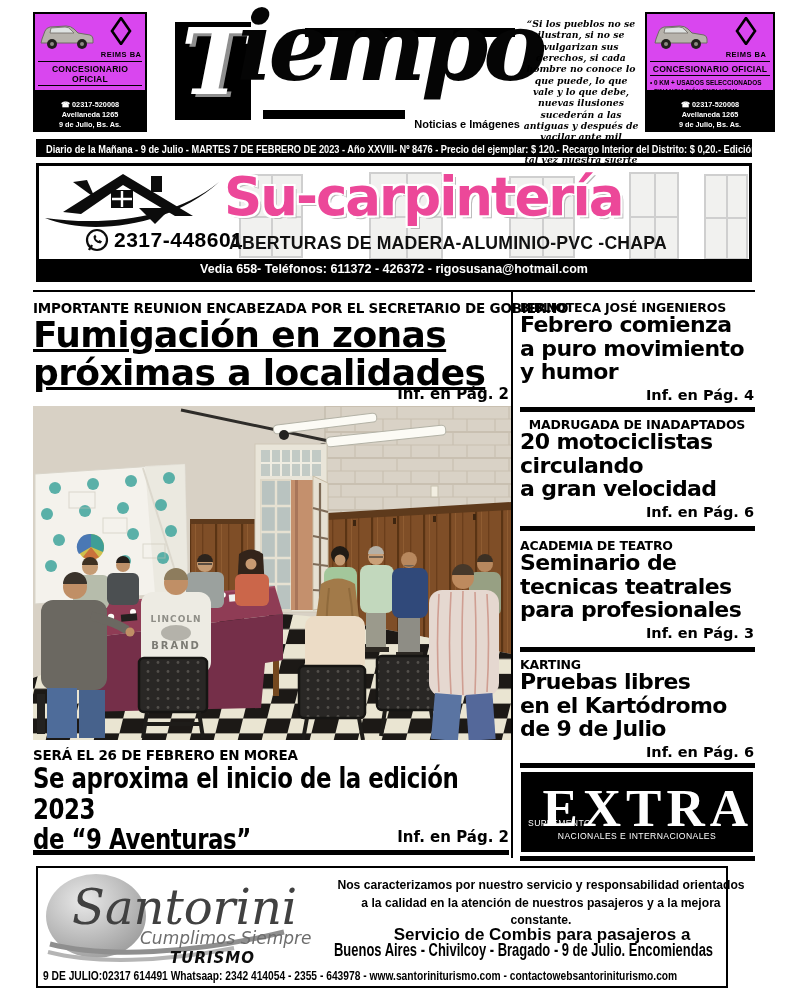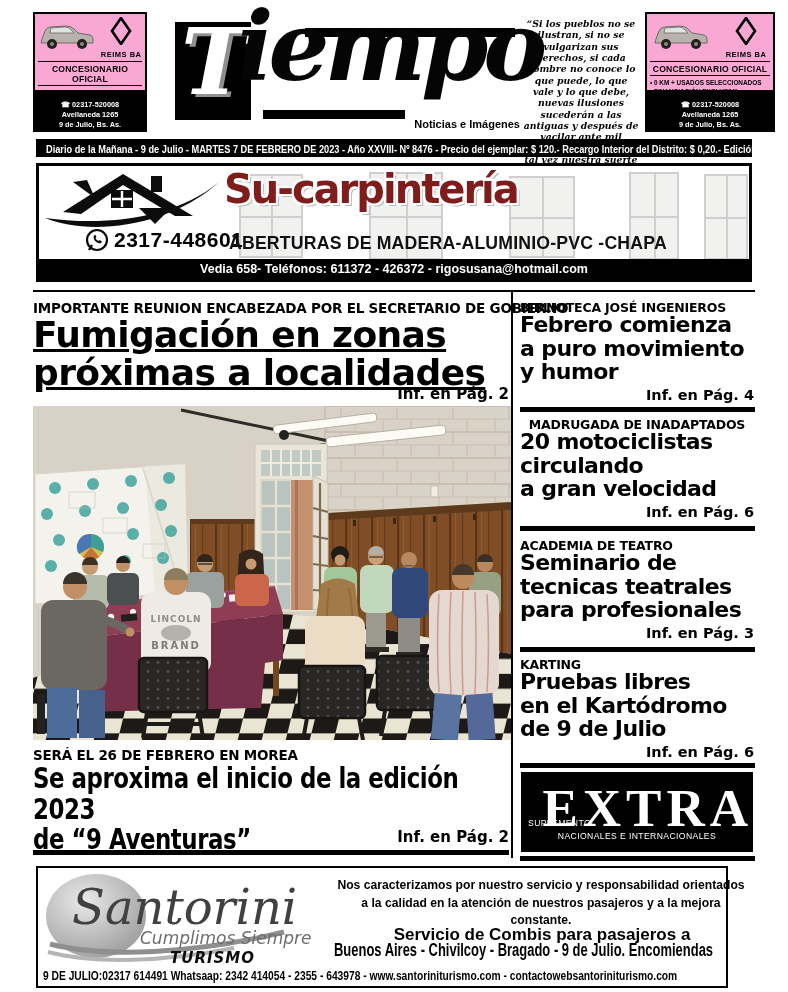--- a/index.html
+++ b/index.html
@@ -1,21 +1,21 @@
 <!DOCTYPE html>
 <html><head>
 <meta charset="utf-8">
 <style>
   html,body{margin:0;padding:0;background:#fff;}
   .page{position:relative;width:788px;height:992px;background:#fff;color:#000;
         font-family:"Liberation Sans",sans-serif;overflow:hidden;}
   .abs{position:absolute;}
 
   
-  .reims{border:2px solid #000;background:#f9a8d4;box-sizing:border-box;padding:3px 3px 32px 3px;}
+  .reims{border:2px solid #000;background:#d946ef;box-sizing:border-box;padding:3px 3px 32px 3px;}
   .reims .toprow{display:flex;align-items:flex-start;}
   .reims .truck{flex:1;}
   .reims .logoblk{width:40%;text-align:center;}
   .reims .brand{font-size:7.5px;font-weight:bold;letter-spacing:.5px;margin-top:1px;}
   .reims .hd{font-size:8.6px;font-weight:bold;text-align:center;letter-spacing:.2px;
              border-top:1.6px solid #000;border-bottom:1.6px solid #000;padding:1.5px 0;margin:2px 0 2px 0;}
   .reims .bl{font-size:6.4px;font-weight:bold;line-height:1.45;}
   .reims .bl::before{content:"• ";}
   .reims .foot{position:absolute;left:0;right:0;bottom:0;height:30px;background:#000;color:#fff;
                font-size:7.3px;font-weight:bold;text-align:center;line-height:1.35;padding-top:10px;}
@@ -37,21 +37,21 @@
   
   .dateline{background:#000;color:#fff;height:18px;overflow:hidden;}
   .dateline span{display:inline-block;margin-left:10px;font-size:10.6px;font-weight:bold;line-height:18px;
                  white-space:nowrap;transform:scaleX(.87);transform-origin:0 50%;}
 
   
   .carp{border:3px solid #000;box-sizing:border-box;background:#fff;}
   .winbg{position:absolute;border:2px solid #cfcfcf;background:#f1f1ef;}
   .winbg::before{content:"";position:absolute;left:50%;top:0;bottom:0;width:2px;background:#cfcfcf;}
   .winbg::after{content:"";position:absolute;top:50%;left:0;right:0;height:2px;background:#cfcfcf;}
-  .carpname{font-family:"DejaVu Sans",sans-serif;font-weight:bold;font-size:40px;letter-spacing:-2px;color:#7f1d1d;
+  .carpname{font-family:"DejaVu Sans",sans-serif;font-weight:bold;font-size:53px;letter-spacing:-2px;color:#ec4899;
             text-shadow:2px 2px 0 #fff,-2px -2px 0 #fff,2px -2px 0 #fff,-2px 2px 0 #fff,3px 3px 0 #bbb;}
   .carpsub{font-weight:bold;font-size:19px;letter-spacing:.2px;color:#111;transform:scaleX(.93);transform-origin:0 50%;white-space:nowrap;}
   .carpphone{font-size:21px;font-weight:bold;letter-spacing:.5px;}
   .carpbar{position:absolute;left:0;right:0;bottom:0;height:20px;background:#000;color:#fff;
            font-size:12.5px;font-weight:bold;text-align:center;line-height:20px;}
 
   
   .kicker{font-family:"DejaVu Sans",sans-serif;font-weight:bold;font-size:13.5px;letter-spacing:-.2px;white-space:nowrap;}
   .kicker.sm{font-size:12.5px;}
   .headline{font-family:"DejaVu Sans",sans-serif;font-weight:bold;white-space:pre-line;

